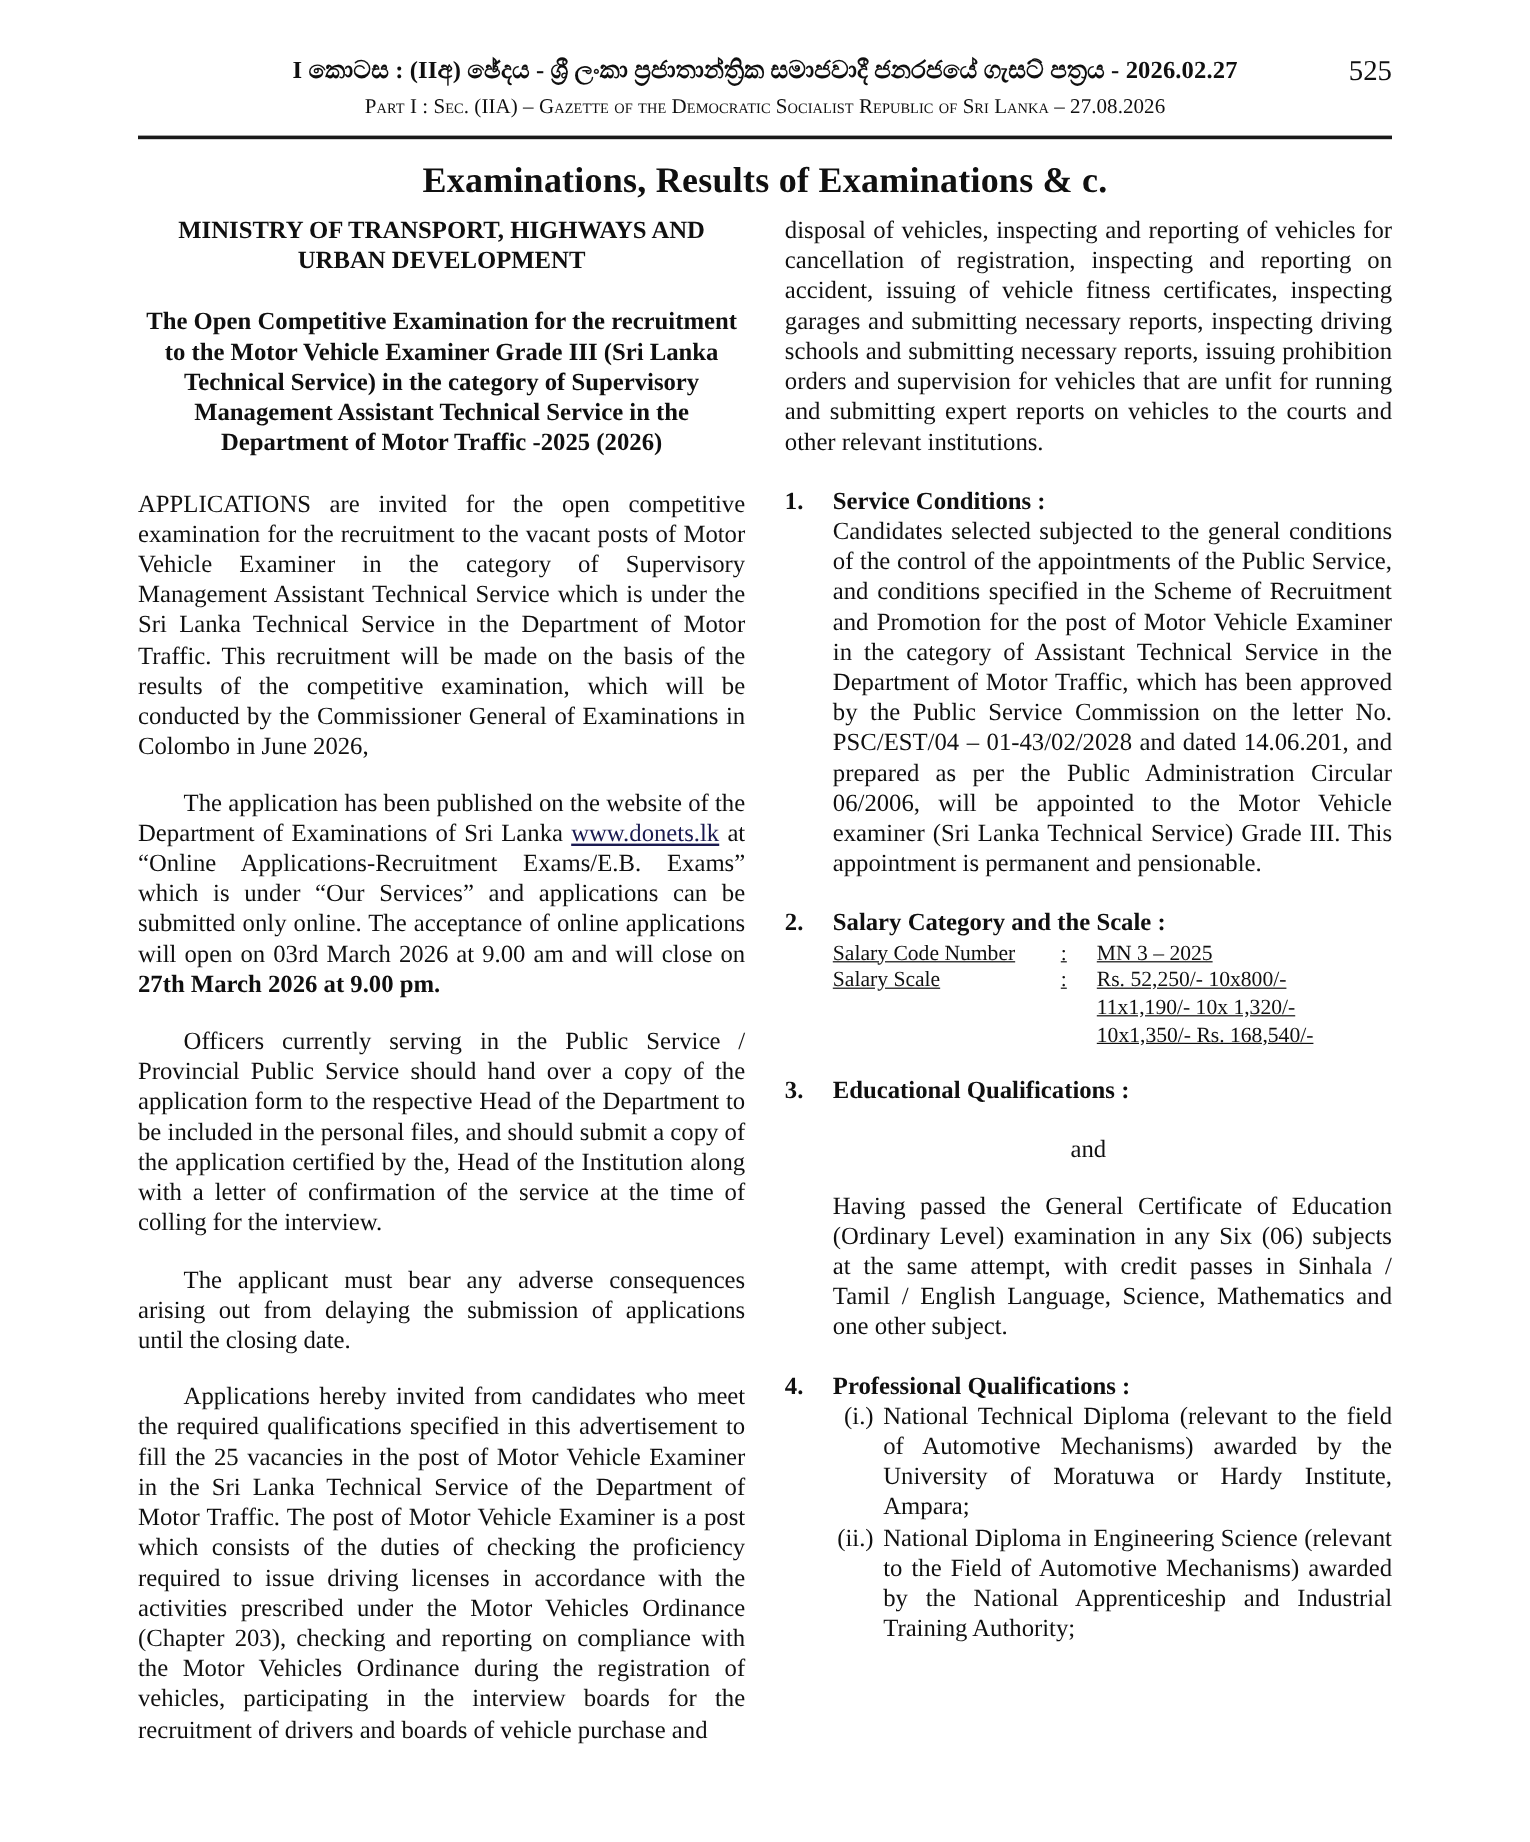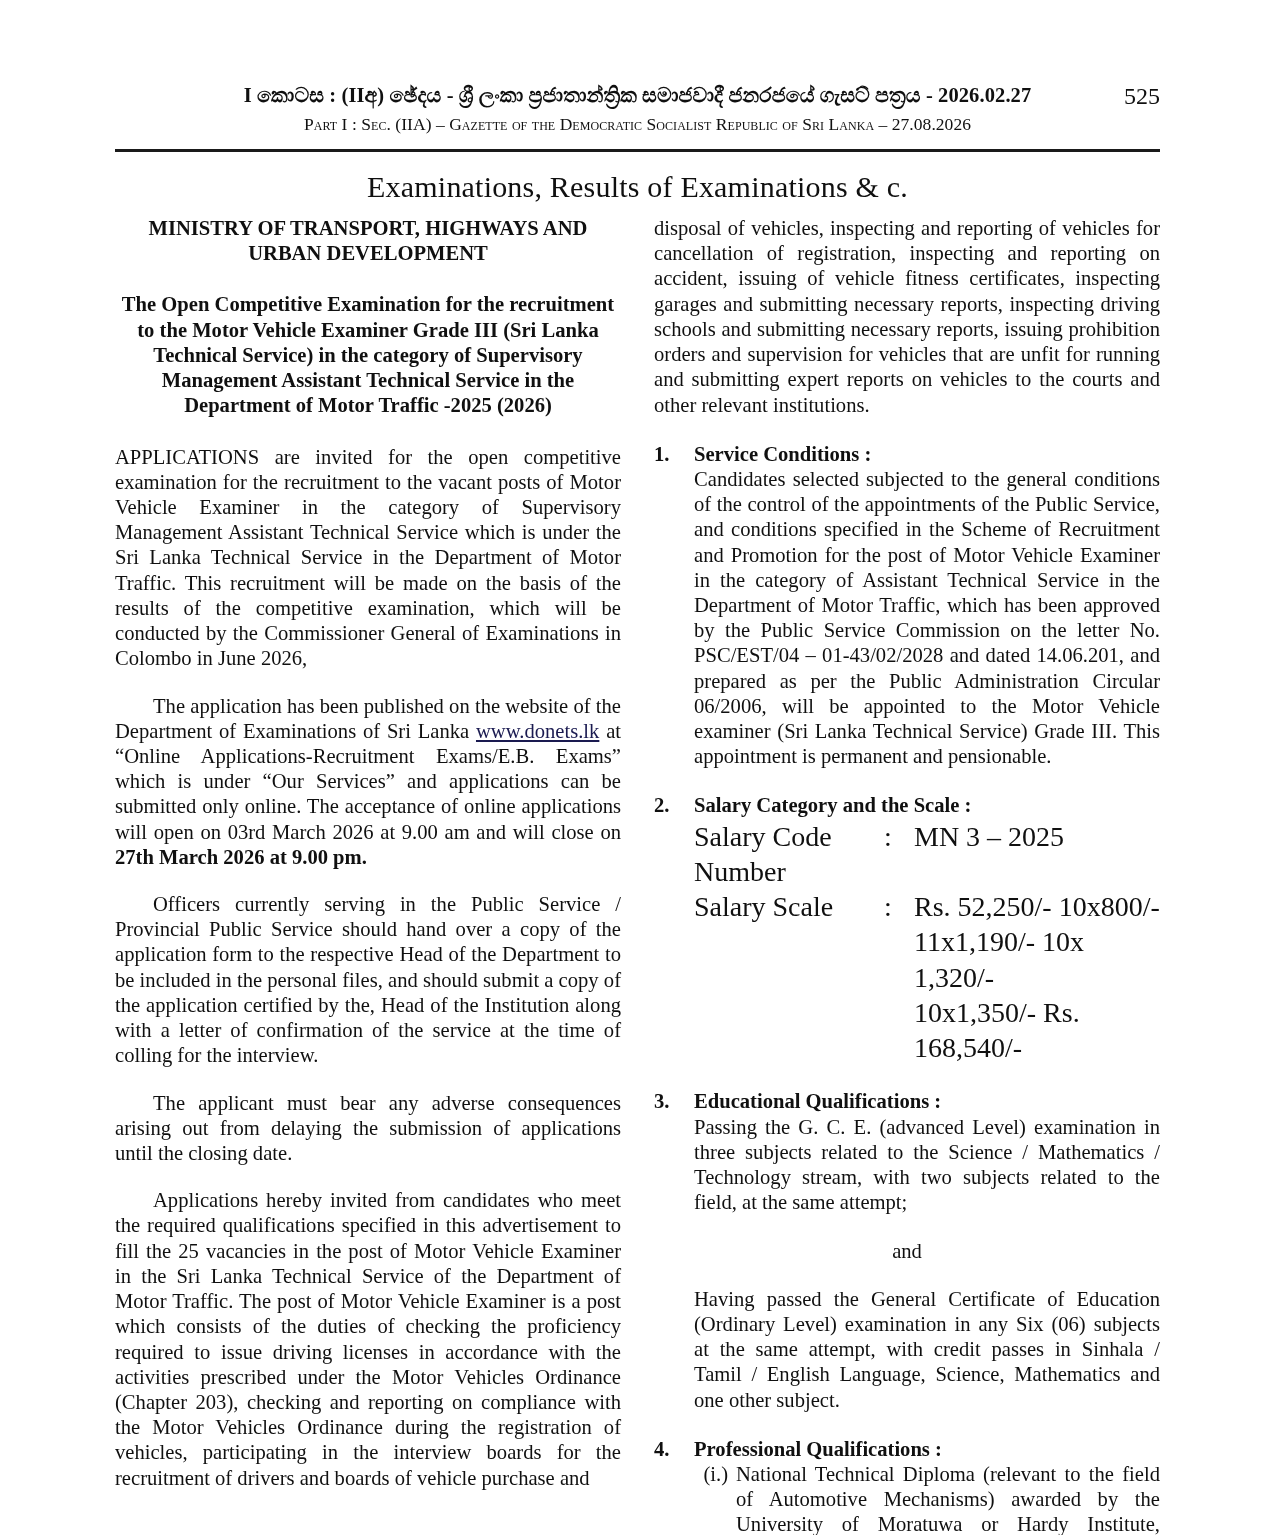--- a/index.html
+++ b/index.html
@@ -14,21 +14,20 @@
     color: #101010;
     position: relative;
     overflow: hidden;
   }
   .page {
     position: relative;
     width: 1275px;
     height: 1143px;
     box-sizing: border-box;
     padding: 0;
-    margin-top: 36px;
   }
 
   
   .header {
     position: absolute;
     top: 48px;
     left: 115px;
     width: 1045px;
   }
   .header-row1 {
@@ -71,21 +70,21 @@
   }
 
   
   .main-title {
     position: absolute;
     top: 134px;
     left: 0;
     width: 1275px;
     text-align: center;
     font-size: 30px;
-    font-weight: normal;
+    font-weight: bold;
     letter-spacing: 0.2px;
   }
 
   
   .columns {
     position: absolute;
     top: 180px;
     left: 115px;
     width: 1045px;
     display: flex;
@@ -148,22 +147,23 @@
     margin-left: 40px;
     font-size: 20.6px;
     line-height: 1.225;
     text-align: justify;
   }
   .section-body p { margin: 0; }
 
   
   .salary-table {
     margin-left: 40px;
-    font-size: 28px;
+    font-size: 18px;
     line-height: 1.26;
+    text-decoration: underline;
   }
   .sal-row { display: flex; }
   .sal-label { width: 190px; flex: 0 0 190px; }
   .sal-colon { width: 30px; flex: 0 0 30px; }
   .sal-value { flex: 1; }
   .sal-value-indent { margin-left: 220px; }
 
   .center-and {
     text-align: center !important;
     margin-top: 24px !important;
@@ -263,23 +263,20 @@
           <div class="sal-value-indent">11x1,190/- 10x 1,320/-</div>
           <div class="sal-value-indent">10x1,350/- Rs. 168,540/-</div>
         </div>
       </div>
 
       <div class="section">
         <div class="section-head">
           <span class="section-num">3.</span>
           <span>Educational Qualifications :</span>
         </div>
-        <div class="section-body">
-          <p>Passing the G. C. E. (advanced Level) examination in three subjects related to the Science / Mathematics / Technology stream, with two subjects related to the field, at the same attempt;</p>
-        </div>
         <p class="center-and">and</p>
         <div class="section-body">
           <p>Having passed the General Certificate of Education (Ordinary Level) examination in any Six (06) subjects at the same attempt, with credit passes in Sinhala / Tamil / English Language, Science, Mathematics and one other subject.</p>
         </div>
       </div>
 
       <div class="section">
         <div class="section-head">
           <span class="section-num">4.</span>
           <span>Professional Qualifications :</span>

